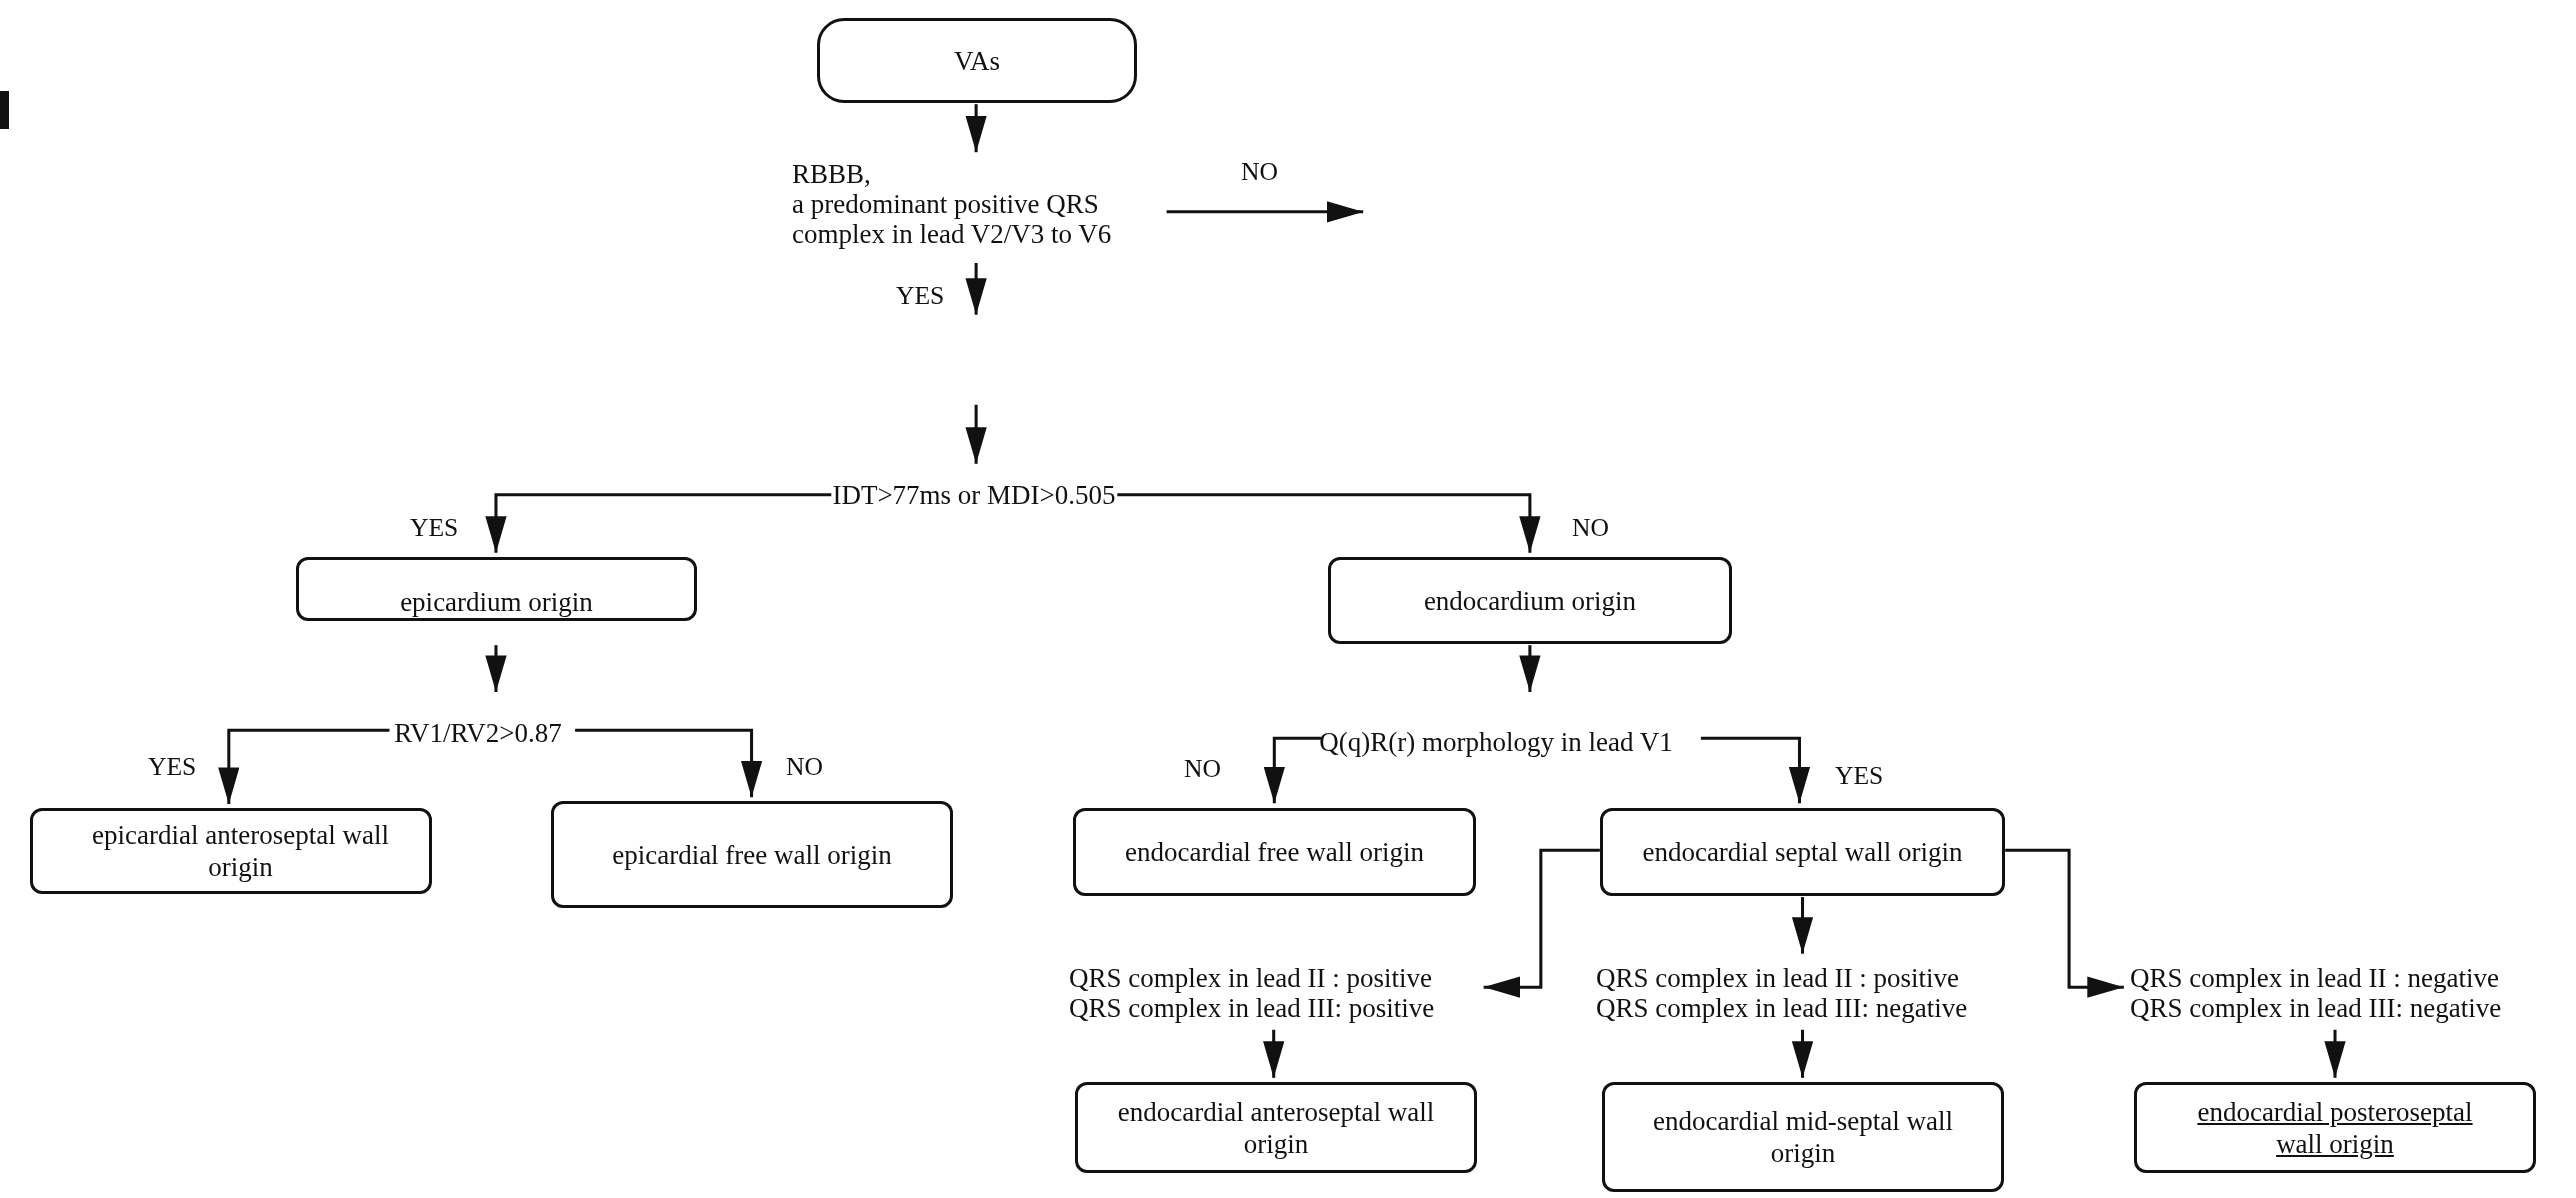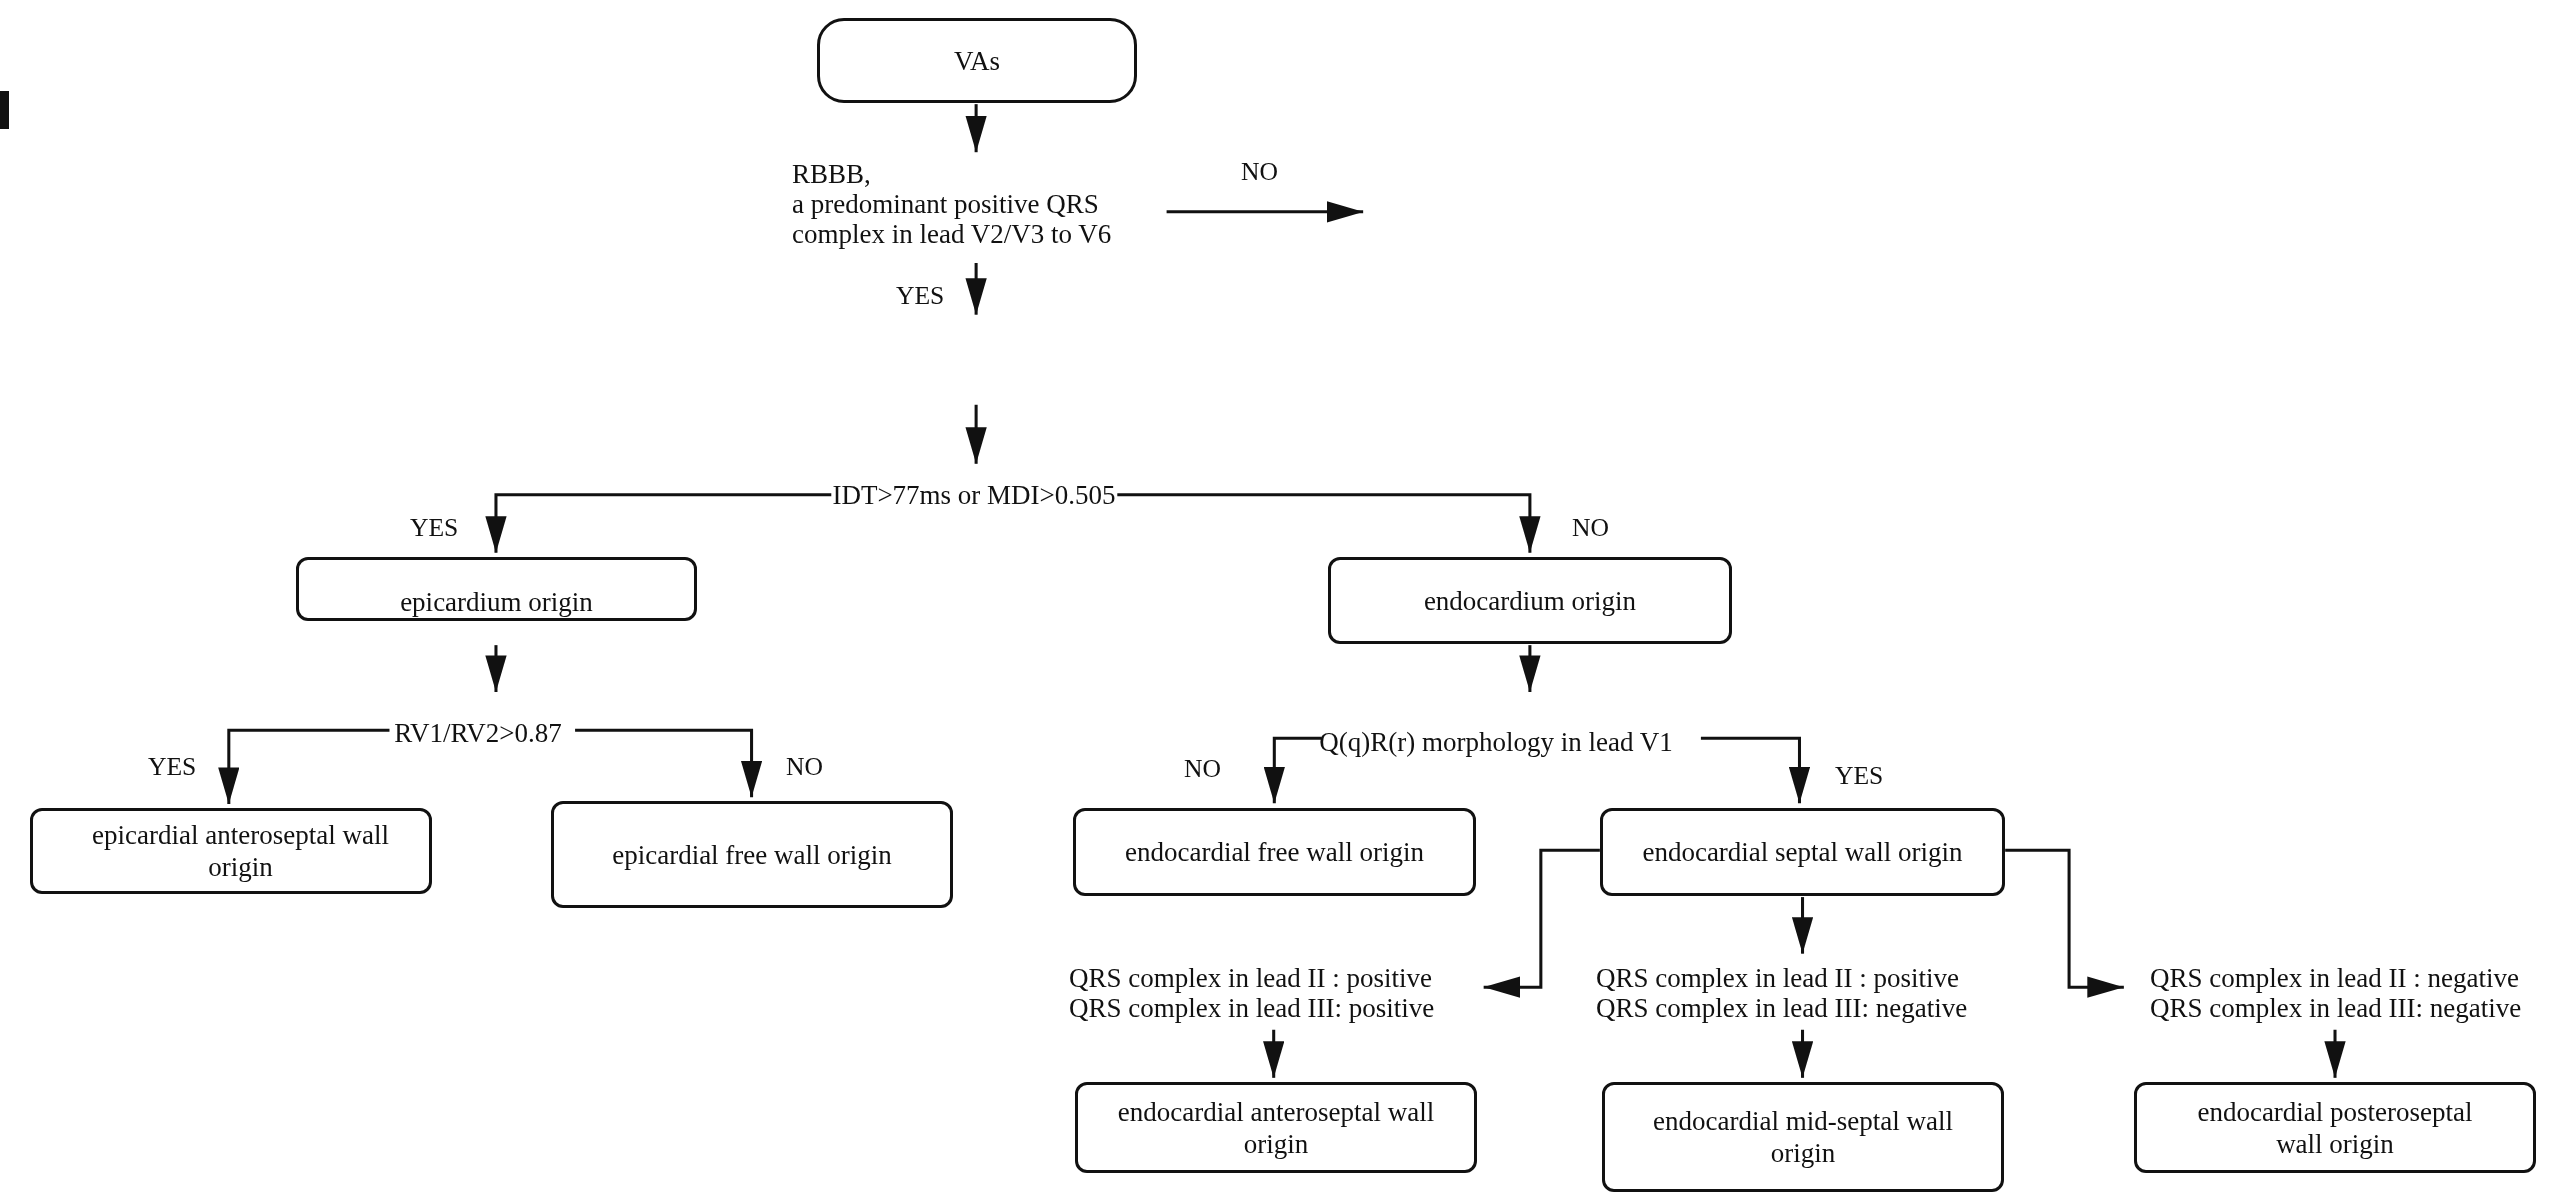--- a/index.html
+++ b/index.html
@@ -90,21 +90,21 @@
   <div class="node" style="left:1075px;top:1082px;width:402px;height:91px;">
     <div>endocardial anteroseptal wall</div>
     <div>origin</div>
   </div>
 
   <div class="node" style="left:1602px;top:1082px;width:402px;height:110px;text-align:center;">
     <div>endocardial mid-septal wall</div>
     <div>origin</div>
   </div>
 
-  <div class="node" style="left:2134px;top:1082px;width:402px;height:91px;">
+  <div class="node" style="left:2134px;top:1082px;width:402px;height:91px;text-decoration:underline;">
     <div>endocardial posteroseptal</div>
     <div>wall origin</div>
   </div>
 
   <div class="decision" style="left:792px;top:159px;">
     <div>RBBB,</div>
     <div>a predominant positive QRS</div>
     <div>complex in lead V2/V3 to V6</div>
   </div>
 
@@ -123,21 +123,21 @@
   <div class="decision" style="left:1069px;top:963px;">
     <div>QRS complex in lead II : positive</div>
     <div>QRS complex in lead III: positive</div>
   </div>
 
   <div class="decision" style="left:1596px;top:963px;">
     <div>QRS complex in lead II : positive</div>
     <div>QRS complex in lead III: negative</div>
   </div>
 
-  <div class="decision" style="left:2130px;top:963px;margin-left:20px;">
+  <div class="decision" style="left:2130px;top:963px;">
     <div>QRS complex in lead II : negative</div>
     <div>QRS complex in lead III: negative</div>
   </div>
 
   <div class="branch-label" style="left:896px;top:282px;">YES</div>
   <div class="branch-label" style="left:1241px;top:158px;">NO</div>
   <div class="branch-label" style="left:410px;top:514px;">YES</div>
   <div class="branch-label" style="left:1572px;top:514px;">NO</div>
   <div class="branch-label" style="left:148px;top:753px;">YES</div>
   <div class="branch-label" style="left:786px;top:753px;">NO</div>

